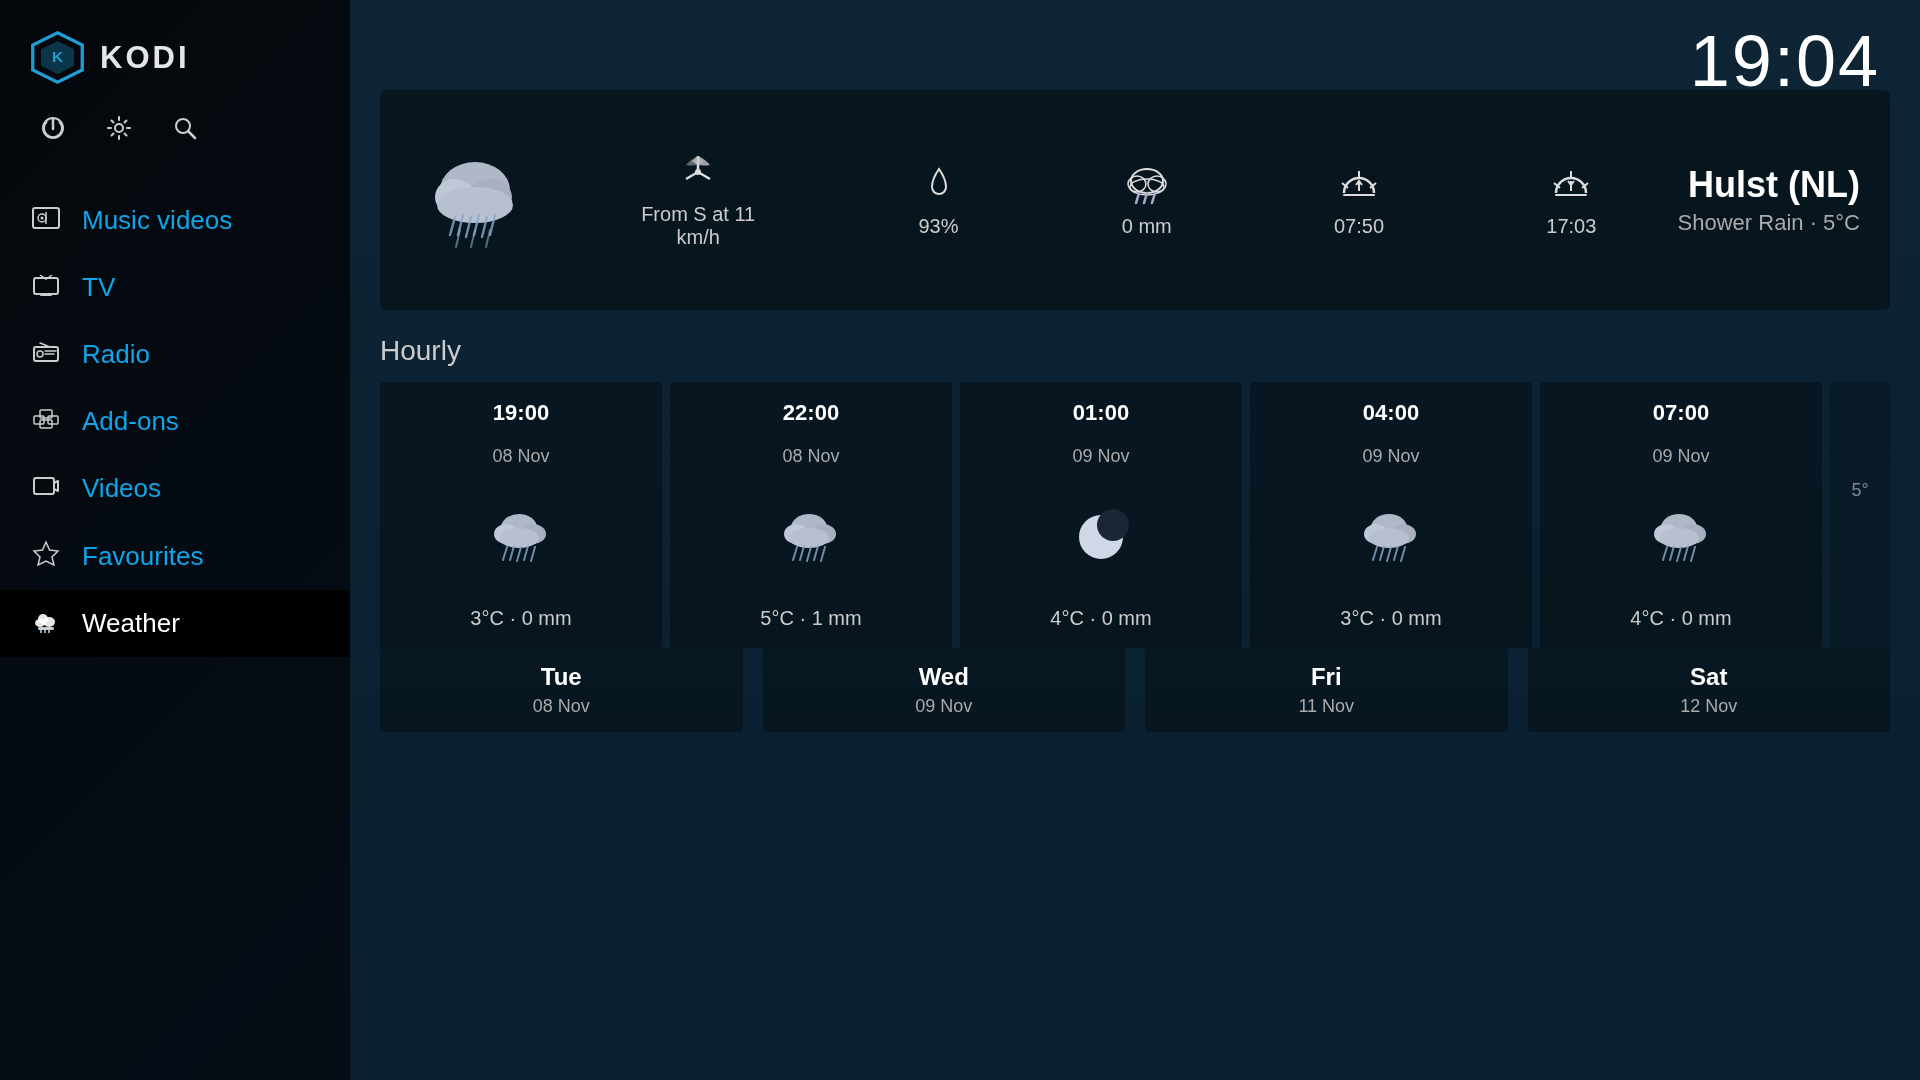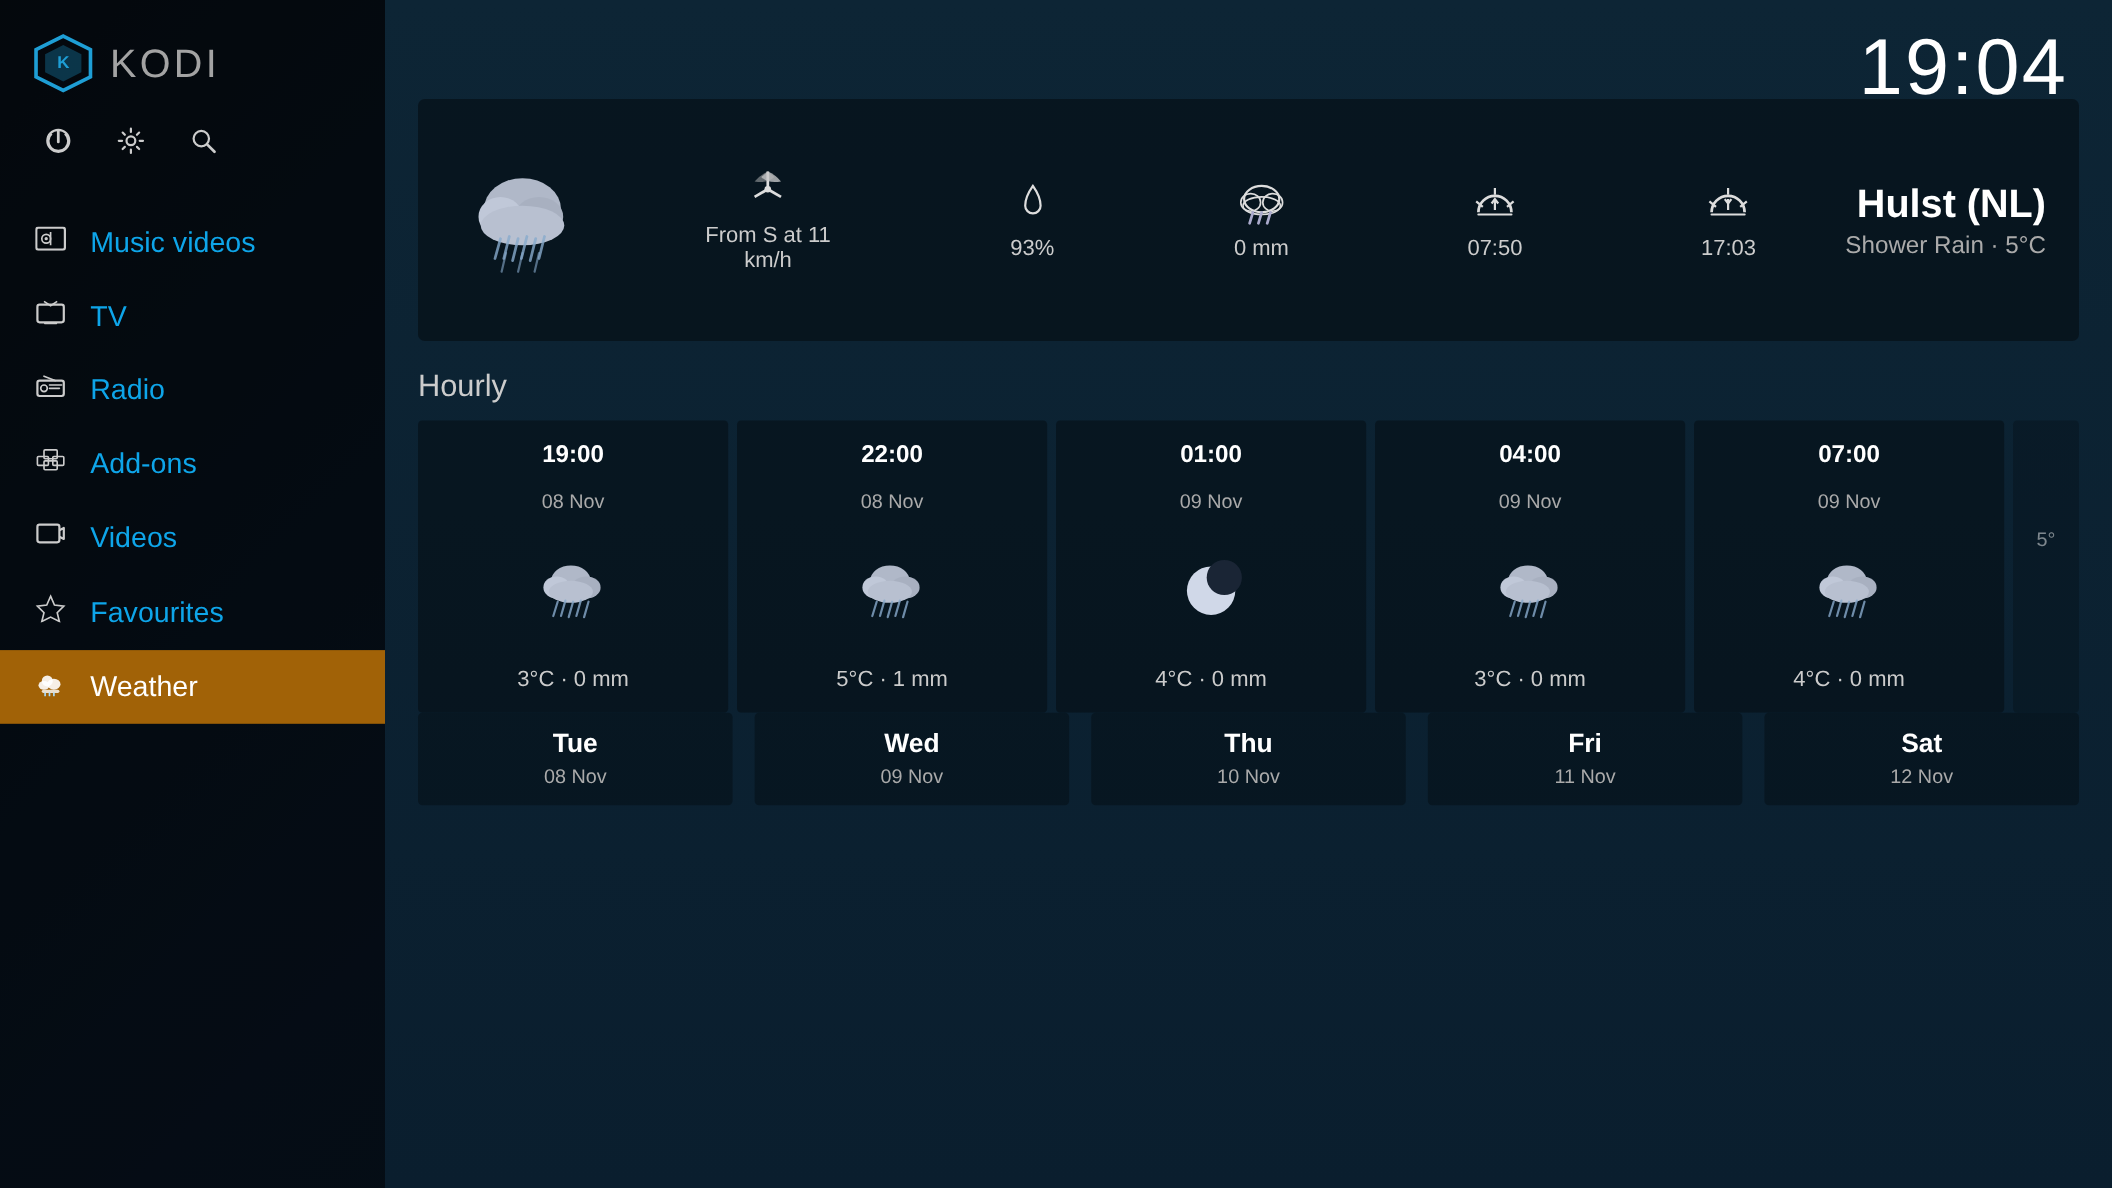--- a/index.html
+++ b/index.html
@@ -40,24 +40,24 @@
       padding: 30px 30px 20px 30px;
       gap: 15px;
     }
 
     .kodi-logo {
       width: 55px;
       height: 55px;
     }
 
     .kodi-title {
-      font-size: 36px;
-      font-weight: 400;
+      font-size: 31px;
+      font-weight: 700;
       letter-spacing: 3px;
-      color: #a3a3a3;
+      color: #e5e5e5;
     }
 
     .top-icons {
       display: flex;
       gap: 40px;
       padding: 10px 40px 30px 40px;
       align-items: center;
     }
 
     .top-icon {
@@ -78,21 +78,21 @@
       align-items: center;
       gap: 20px;
       padding: 18px 30px;
       font-size: 26px;
       color: #0ea5e9;
       cursor: pointer;
       transition: background 0.2s;
     }
 
     .nav-item.active {
-      background: #a16207;
+      background: #000000;
       color: #ffffff;
       align-items: center;
     }
 
     .nav-icon {
       font-size: 24px;
       width: 32px;
       text-align: center;
     }
 
@@ -584,24 +584,20 @@
   <div class="forecast-container">
     <div class="forecast-card">
       <span class="forecast-day">Tue</span>
       <span class="forecast-date">08 Nov</span>
     </div>
     <div class="forecast-card">
       <span class="forecast-day">Wed</span>
       <span class="forecast-date">09 Nov</span>
     </div>
     <div class="forecast-card">
-      <span class="forecast-day">Thu</span>
-      <span class="forecast-date">10 Nov</span>
-    </div>
-    <div class="forecast-card">
       <span class="forecast-day">Fri</span>
       <span class="forecast-date">11 Nov</span>
     </div>
     <div class="forecast-card">
       <span class="forecast-day">Sat</span>
       <span class="forecast-date">12 Nov</span>
     </div>
   </div>
 
 </div>

